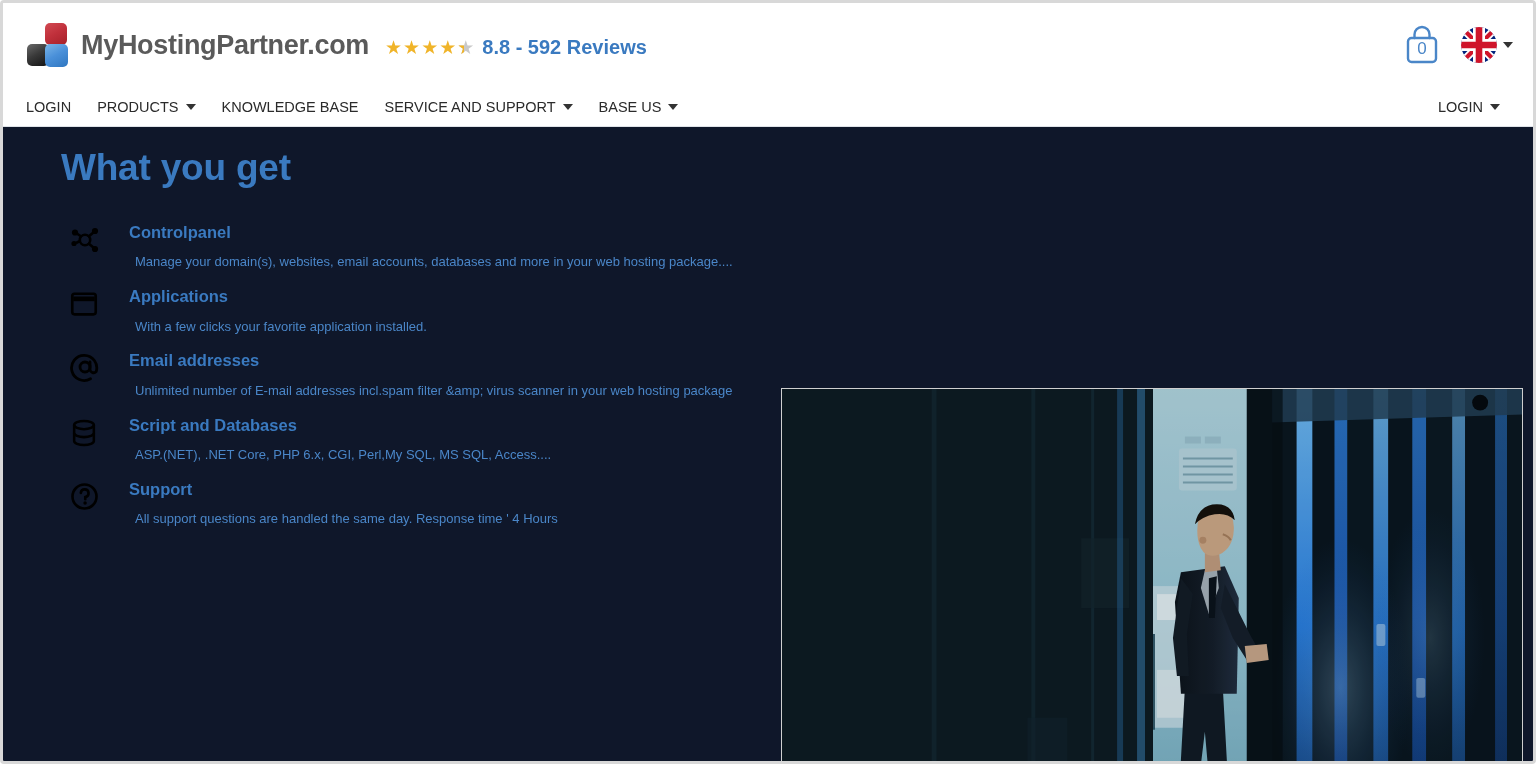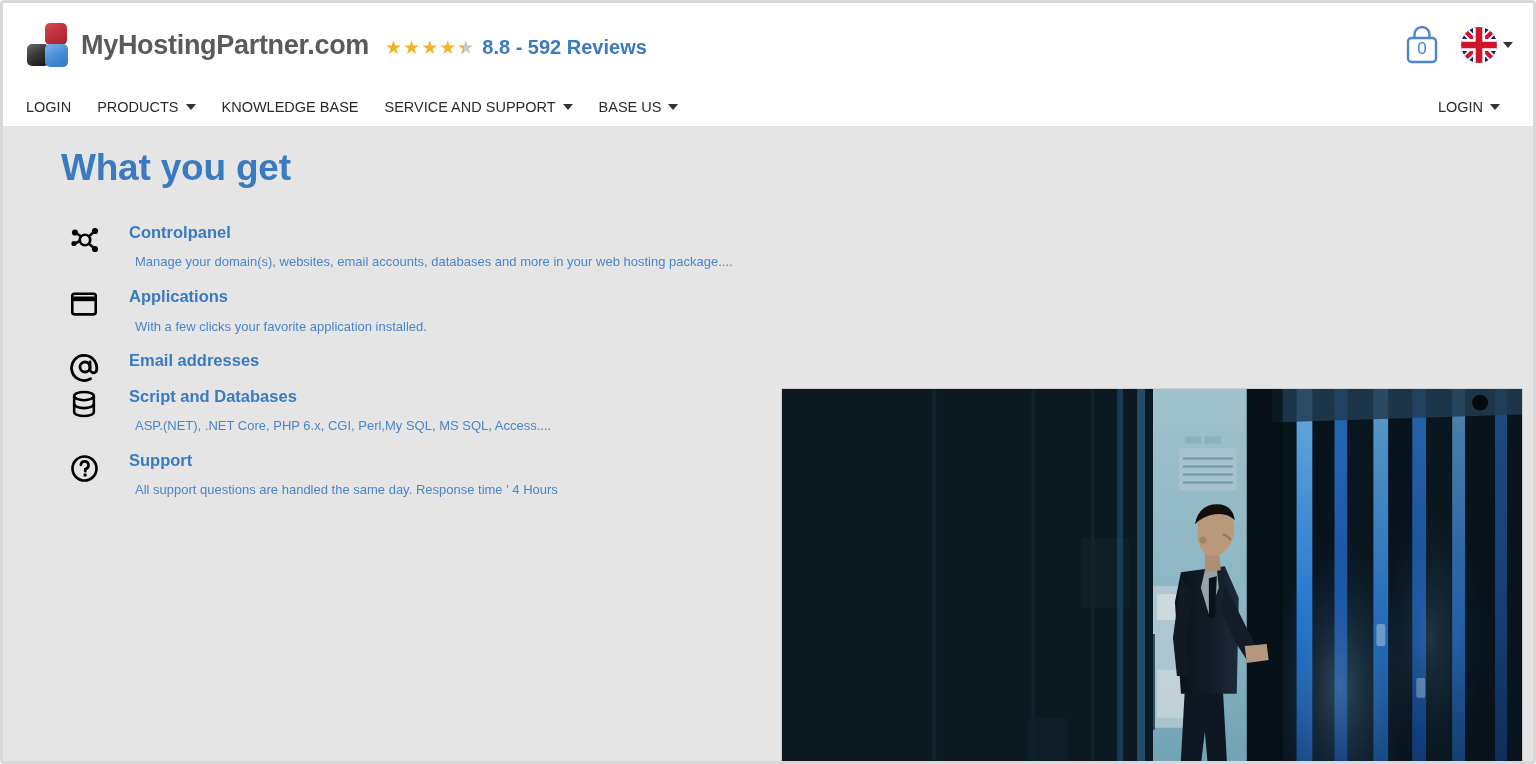--- a/index.html
+++ b/index.html
@@ -162,21 +162,21 @@
     color: #2b2b2b;
     cursor: pointer;
     white-space: nowrap;
   }
   .nav-right { margin-left: auto; }
 
   
   .main {
     position: relative;
     height: 637px;
-    background: #e5e5e5;
+    background: #0f172a;
   }
 
   .page-title {
     position: absolute;
     left: 58px;
     top: 20px;
     font-size: 37px;
     font-weight: bold;
     color: #3a7ac0;
     letter-spacing: -0.2px;
@@ -367,20 +367,21 @@
       </div>
 
       <div class="feature">
         <div class="feature-icon">
           <svg viewBox="0 0 32 32" width="32" height="32">
             <circle cx="16" cy="15" r="5" fill="none" stroke="#000" stroke-width="2.8"></circle>
             <path d="M21 10 V17.6 a3.6 3.6 0 0 0 6.2 2 A12.6 12.6 0 1 0 21.5 26.8" fill="none" stroke="#000" stroke-width="2.8" stroke-linecap="round"></path>
           </svg>
         </div>
         <div class="feature-title">Email addresses</div>
+        <div class="feature-desc">Unlimited number of E-mail addresses incl.spam filter &amp;amp; virus scanner in your web hosting package</div>
       </div>
 
       <div class="feature">
         <div class="feature-icon">
           <svg viewBox="0 0 32 32" width="30" height="30">
             <ellipse cx="16" cy="7.5" rx="10.5" ry="4.4" fill="none" stroke="#000" stroke-width="2.7"></ellipse>
             <path d="M5.5 7.5 V24.5 c0,2.4 4.7,4.4 10.5,4.4 s10.5,-2 10.5,-4.4 V7.5" fill="none" stroke="#000" stroke-width="2.7"></path>
             <path d="M5.5 16 c0,2.4 4.7,4.4 10.5,4.4 s10.5,-2 10.5,-4.4" fill="none" stroke="#000" stroke-width="2.7"></path>
           </svg>
         </div>

